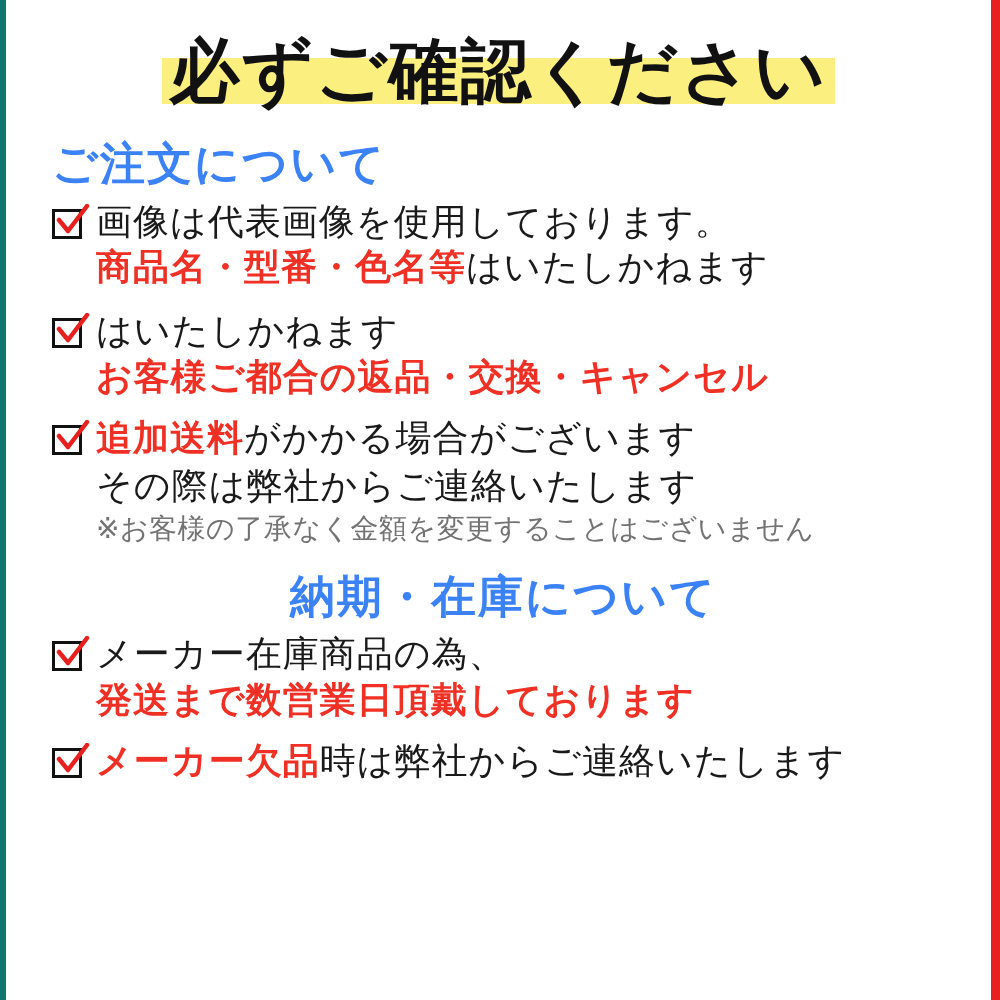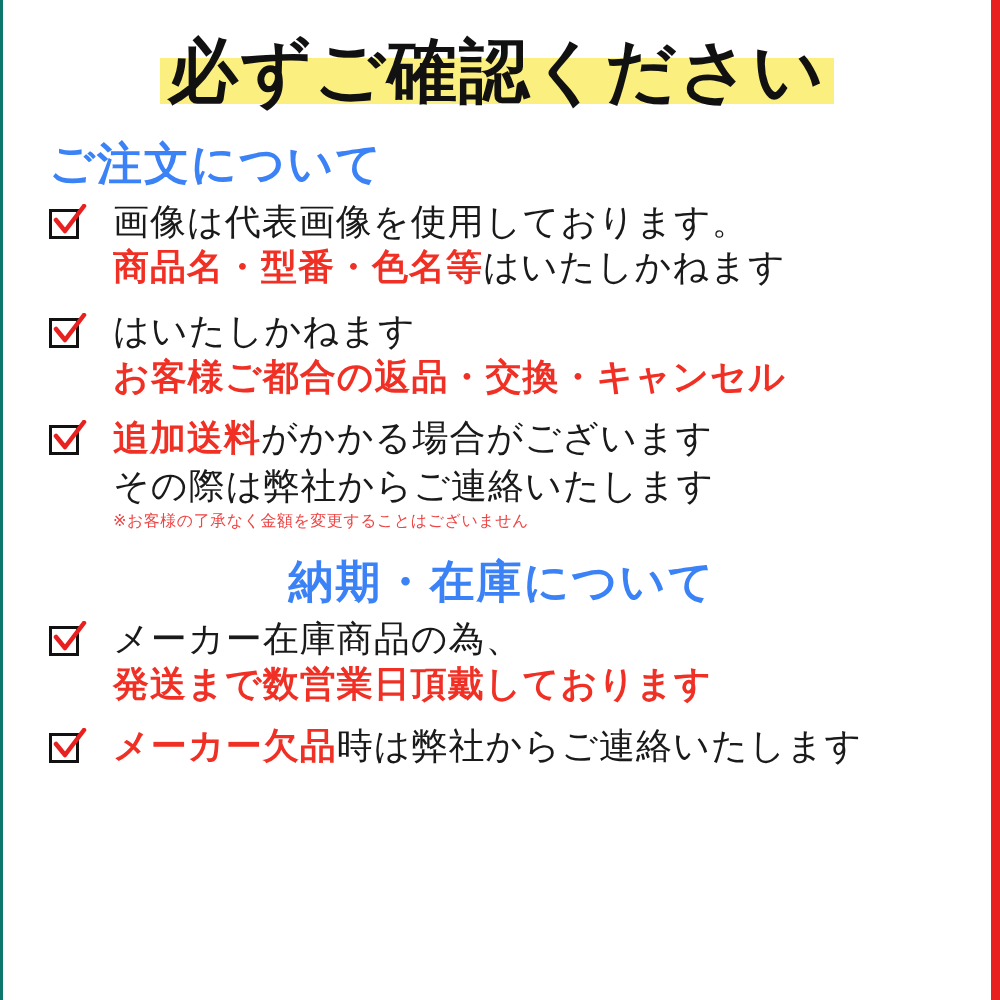--- a/index.html
+++ b/index.html
@@ -11,21 +11,21 @@
     height: 1000px;
     background: #ffffff;
     font-family: "DejaVu Sans", "Liberation Sans", sans-serif;
     overflow: hidden;
   }
   .page {
     position: relative;
     width: 1000px;
     height: 1000px;
     box-sizing: border-box;
-    border-left: 3px solid #0f766e;
+    border-left: 6px solid #0f766e;
     border-right: 9px solid #e8201f;
     background: #ffffff;
   }
   .inner {
     position: absolute;
     left: 0;
     right: 0;
     top: 0;
     bottom: 0;
     padding: 28px 36px 0 36px;
@@ -74,21 +74,20 @@
   .section-heading.second {
     margin-top: 22px;
     text-align: center;
   }
 
   
   .item {
     display: flex;
     align-items: flex-start;
     margin: 0 0 16px 8px;
-    gap: 20px;
   }
   .check {
     flex: 0 0 auto;
     width: 40px;
     height: 40px;
     position: relative;
     margin-top: 6px;
     margin-right: 6px;
   }
   .check .box {
@@ -124,22 +123,22 @@
   .line .red {
     color: #f03024;
     font-weight: bold;
     font-family: Liberation Mono, monospace;
   }
   .line .blk {
     color: #1a1a1a;
     font-weight: normal;
   }
   .note {
-    font-size: 16px;
-    color: #ef4444;
+    font-size: 28px;
+    color: #737373;
     letter-spacing: 0.5px;
     line-height: 1.3;
     margin-top: 2px;
     white-space: nowrap;
   }
 </style>
 </head>
 <body>
 
 <div class="page">

